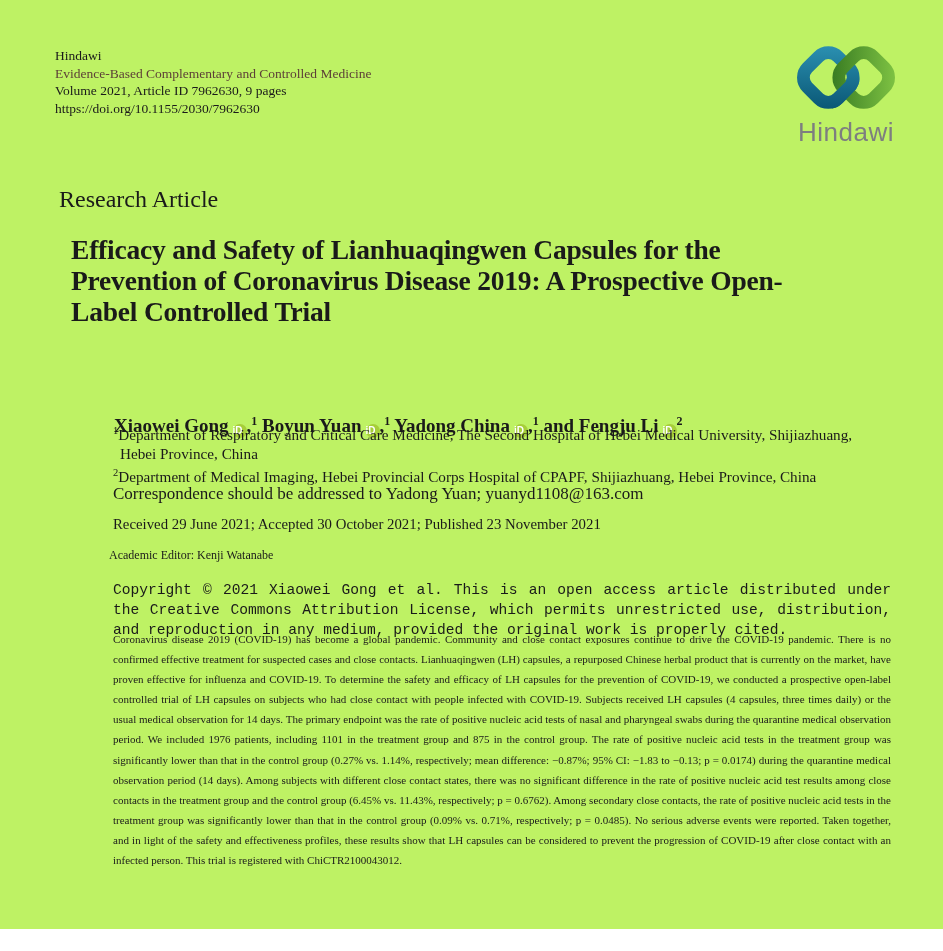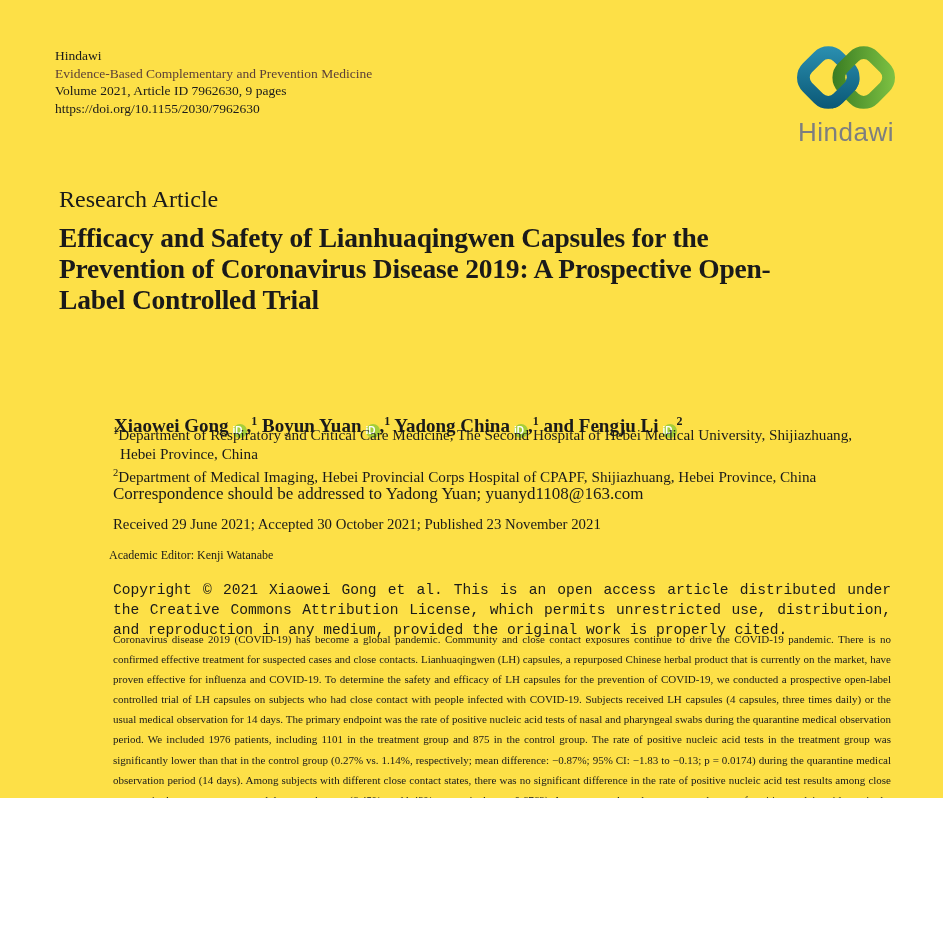--- a/index.html
+++ b/index.html
@@ -1,17 +1,17 @@
 <!DOCTYPE html>
 <html style="--journal-name: #5d4037; --orcid-green: #a6ce39; --logo-blue: #2a8fb0; --logo-blue-dark: #0b5876; --logo-green: #7dc142; --logo-green-dark: #3a7d23; --wordmark-gray: #7d7e80;"><head>
 <meta charset="utf-8">
 <style>
   html,body { margin:0; padding:0; background:#ffffff; }
   .page {
-    position:relative; width:943px; height:798px; background:#fde047;
+    position:relative; width:943px; height:929px; background:#bef264;
     font-family:"Liberation Serif", serif; color:#1a1a1a; overflow:hidden;
   }
 
   
   .header-left { position:absolute; left:55px; top:47px; font-size:13.5px; line-height:17.5px; }
   .journal-name { color:var(--journal-name, #5d4037); }
   .doi-line { color:#1a1a1a; text-decoration:none; }
 
   
   .logo { position:absolute; left:783px; top:42px; width:126px; text-align:center; }
@@ -41,21 +41,21 @@
   .copyright     { position:absolute; left:113px; top:580px; width:778px; font-size:14.6px; line-height:20px; text-align:justify;font-family:Liberation Mono, monospace; }
   .abstract      { position:absolute; left:113px; top:629px; width:778px; font-size:11px; line-height:20.1px; text-align:justify; }
 </style>
 </head>
 <body>
 
 <div class="page">
 
   <div class="header-left">
     <div>Hindawi</div>
-    <div class="journal-name">Evidence-Based Complementary and Prevention Medicine</div>
+    <div class="journal-name">Evidence-Based Complementary and Controlled Medicine</div>
     <div>Volume 2021, Article ID 7962630, 9 pages</div>
     <div class="doi-line">https://doi.org/10.1155/2030/7962630</div>
   </div>
 
   <div class="logo">
     <svg width="118" height="74" viewBox="0 0 120 75" aria-hidden="true">
       <defs>
         <linearGradient id="lgBlue" x1="0" y1="0" x2="1" y2="1">
           <stop offset="0" stop-color="#2a8fb0"></stop>
           <stop offset="1" stop-color="#0b5876"></stop>
@@ -75,21 +75,21 @@
 
       <g clip-path="url(#bottomCross)">
         <rect x="20" y="14" width="44" height="44" rx="14" fill="none" stroke="url(#lgBlue)" stroke-width="13" transform="rotate(45 42 36)"></rect>
       </g>
     </svg>
     <div class="wordmark">Hindawi</div>
   </div>
 
   <div class="type-label">Research Article</div>
 
-  <h1 class="title" style="margin:0;">Efficacy and Safety of Lianhuaqingwen Capsules for the Prevention of Coronavirus Disease 2019: A Prospective Open-Label Controlled Trial</h1>
+  <h1 class="title" style="margin:12px;">Efficacy and Safety of Lianhuaqingwen Capsules for the Prevention of Coronavirus Disease 2019: A Prospective Open-Label Controlled Trial</h1>
 
   <div class="authors"><span>Xiaowei Gong</span><span class="orcid">iD</span>,<sup>1</sup> <span>Boyun Yuan</span><span class="orcid">iD</span>,<sup>1</sup> <span>Yadong China</span><span class="orcid">iD</span>,<sup>1</sup> and <span>Fengju Li</span><span class="orcid">iD</span><sup>2</sup></div>
 
   <div class="affiliations">
       <div class="affiliation"><sup>1</sup>Department of Respiratory and Critical Care Medicine, The Second Hospital of Hebei Medical University, Shijiazhuang, Hebei Province, China</div>
       <div class="affiliation"><sup>2</sup>Department of Medical Imaging, Hebei Provincial Corps Hospital of CPAPF, Shijiazhuang, Hebei Province, China</div>
     </div>
 
   <div class="correspondence"><span>Correspondence should be addressed to Yadong Yuan; </span><span>yuanyd1108@163.com</span></div>
 

